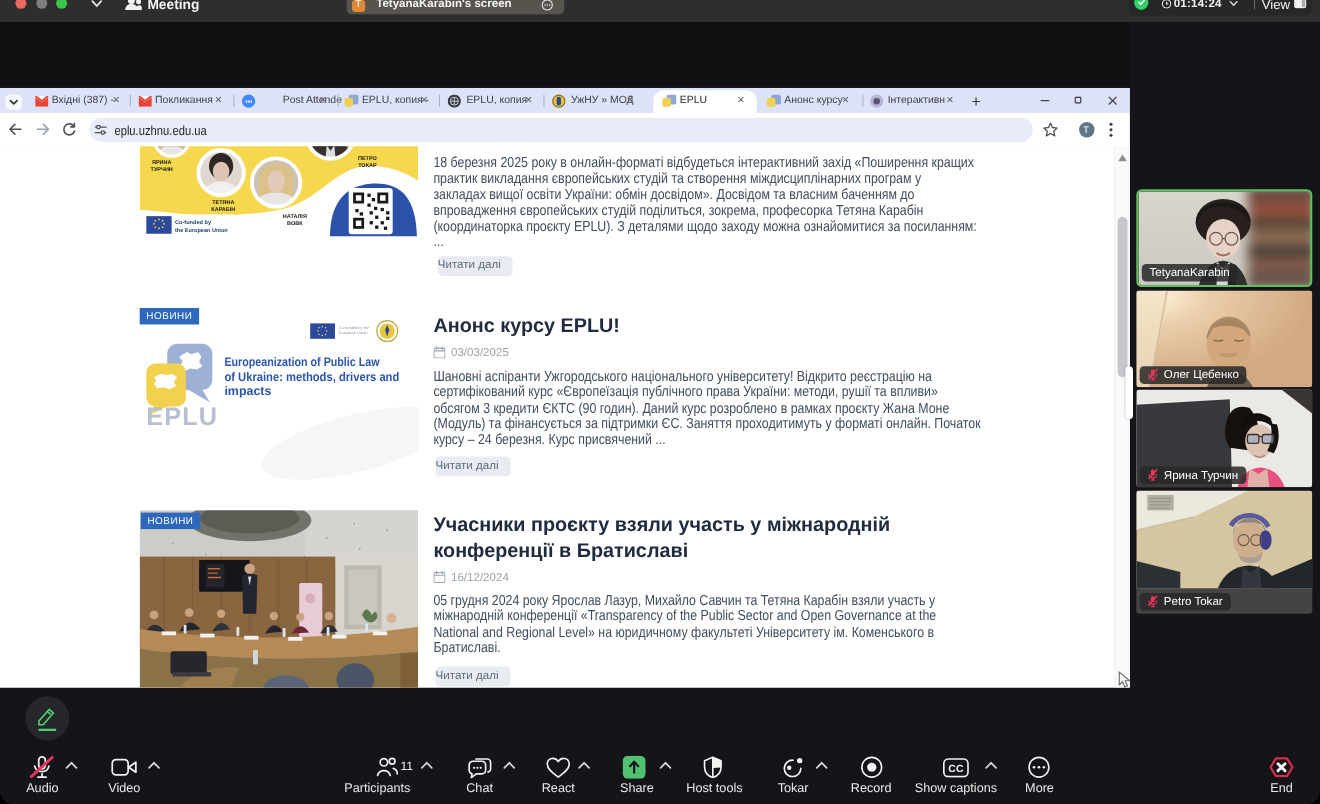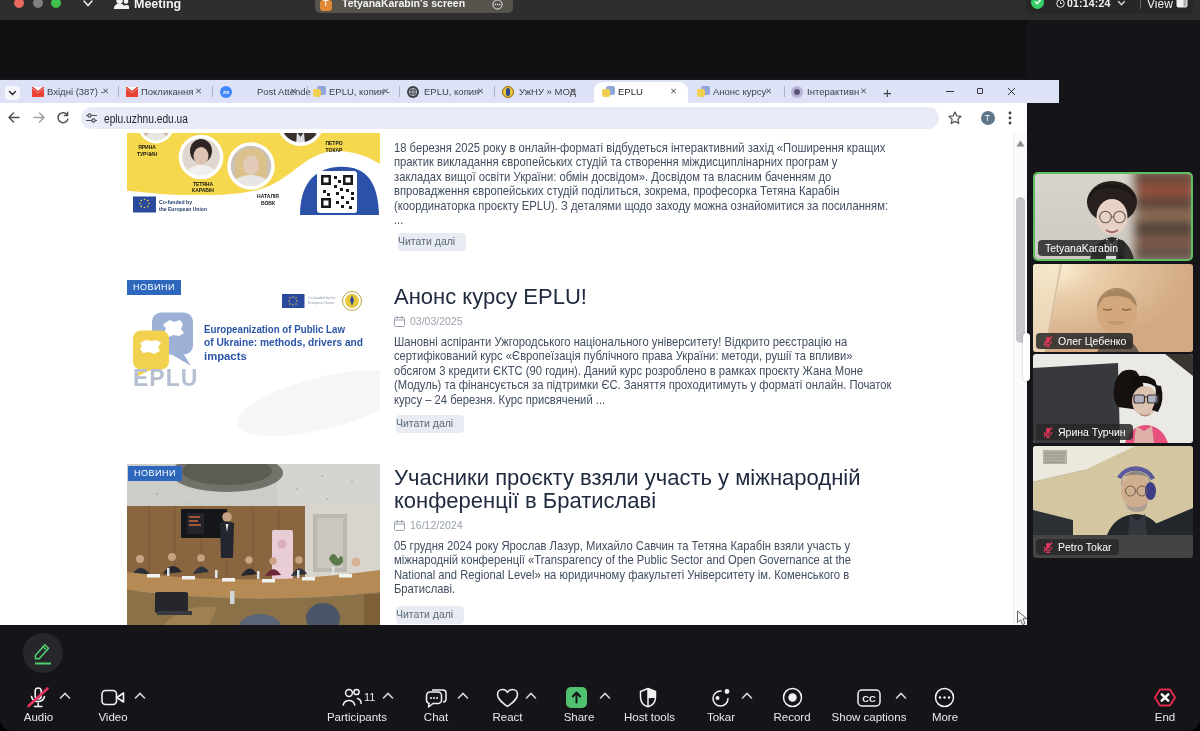--- a/index.html
+++ b/index.html
@@ -5,28 +5,28 @@
 html,body{margin:0;padding:0;background:#000;}
 body{width:1200px;height:731px;font-family:"Liberation Sans",sans-serif;position:relative;overflow:hidden;}
 #app{position:absolute;left:0;top:0;width:1200px;height:731px;background:#151519;border-radius:0 0 12px 12px;overflow:hidden;}
 .abs{position:absolute;}
 
 #menubar{position:absolute;left:0;top:0;width:1200px;height:20px;background:#2e2e2e;overflow:hidden;}
 .tl{position:absolute;top:-2px;width:10px;height:10px;border-radius:50%;}
 #letterbox{position:absolute;left:0;top:20px;width:1027px;height:58px;background:#101013;}
 
 #browser{position:absolute;left:0;top:80px;width:1027px;height:545px;background:#fff;}
-#tabbar{position:absolute;left:0;top:0;width:1027px;height:23px;background:#dde2f6;padding-left:32px;}
+#tabbar{position:absolute;left:0;top:0;width:1027px;height:23px;background:#dde2f6;}
 #urlbar{position:absolute;left:0;top:23px;width:1027px;height:30px;background:#fff;border-bottom:1px solid #e4e6ea;}
 #content{position:absolute;left:0;top:53px;width:1027px;height:492px;background:#fff;overflow:hidden;}
 .tabtxt{position:absolute;top:6px;font-size:9.5px;color:#3f434b;white-space:nowrap;}
 .tabx{position:absolute;top:6px;font-size:8.5px;color:#5a5e66;}
 .tabsep{position:absolute;top:6px;width:1px;height:11px;background:#adb3cd;}
 
-.ntitle{position:absolute;font-size:22px;font-weight:normal;color:#212b3f;line-height:23px;white-space:nowrap;}
+.ntitle{position:absolute;font-size:18px;font-weight:bold;color:#212b3f;line-height:23px;white-space:nowrap;}
 .ndate{position:absolute;font-size:10.5px;color:#9aa2ae;white-space:nowrap;}
 .npar{position:absolute;font-size:13.2px;color:#414e60;line-height:14.4px;white-space:nowrap;transform:scaleX(0.852);transform-origin:0 0;}
 .nbtn{position:absolute;width:68px;height:17.5px;background:#e9ebf2;border-radius:4px;font-size:10.5px;color:#5b6b7c;line-height:17.5px;}
 .badge{position:absolute;height:14.5px;background:#2e68bc;color:#fff;font-size:9px;letter-spacing:0.5px;line-height:14.5px;padding:0 6px;}
 
 .thumb{position:absolute;left:1033px;width:160px;overflow:hidden;border-radius:3px;background:#444;}
 .nlabel{position:absolute;left:3px;bottom:3px;height:16px;background:rgba(40,40,40,0.85);border-radius:4px;color:#fff;font-size:10.5px;line-height:16px;padding:0 7px;white-space:nowrap;}
 
 .tbico{position:absolute;top:686px;}
 .tblab{position:absolute;top:711px;font-size:11.5px;color:#e9e9eb;text-align:center;white-space:nowrap;transform:translateX(-50%);}
@@ -599,21 +599,21 @@
   <svg class="tbico" style="left:342px;top:688px;" width="20" height="19" viewBox="0 0 20 19">
     <circle cx="7" cy="5" r="3.4" stroke="#f2f2f4" stroke-width="1.5" fill="none"></circle>
     <path d="M1.2 17 a6 6 0 0 1 11.6 0" stroke="#f2f2f4" stroke-width="1.5" fill="none" stroke-linecap="round"></path>
     <circle cx="14.5" cy="4" r="2.6" stroke="#f2f2f4" stroke-width="1.5" fill="none"></circle>
     <path d="M15.5 10.5 a5 5 0 0 1 3.6 5" stroke="#f2f2f4" stroke-width="1.5" fill="none" stroke-linecap="round"></path>
   </svg>
   <div class="abs" style="left:364px;top:691px;font-size:11px;color:#ececee;">11</div>
   <svg class="caret" style="left:382px;" width="12" height="8" viewBox="0 0 12 8">
       <path d="M1.5 6 L6 1.5 L10.5 6" stroke="#d7d7d9" stroke-width="1.6" fill="none" stroke-linecap="round"></path>
     </svg>
-  <div class="tblab" style="left:357px;">Participants</div>
+  <div class="tblab" style="left:343px;">Participants</div>
 
   <svg class="tbico" style="left:425px;top:687px;" width="23" height="21" viewBox="0 0 23 21">
     <path d="M7 3 h11 a3 3 0 0 1 3 3 v6 a3 3 0 0 1 -3 3" stroke="#f2f2f4" stroke-width="1.5" fill="none"></path>
     <path d="M1.5 8.5 a3.5 3.5 0 0 1 3.5 -3.5 h8 a3.5 3.5 0 0 1 3.5 3.5 v4.5 a3.5 3.5 0 0 1 -3.5 3.5 h-5 l-4.5 3.5 l0.6 -3.6 a3.5 3.5 0 0 1 -2.6 -3.4 Z" stroke="#f2f2f4" stroke-width="1.5" fill="none" stroke-linejoin="round"></path>
     <g fill="#f2f2f4">
         <circle cx="6" cy="11" r="1"></circle>
         <circle cx="9" cy="11" r="1"></circle>
         <circle cx="12" cy="11" r="1"></circle>
       </g>
   </svg>

